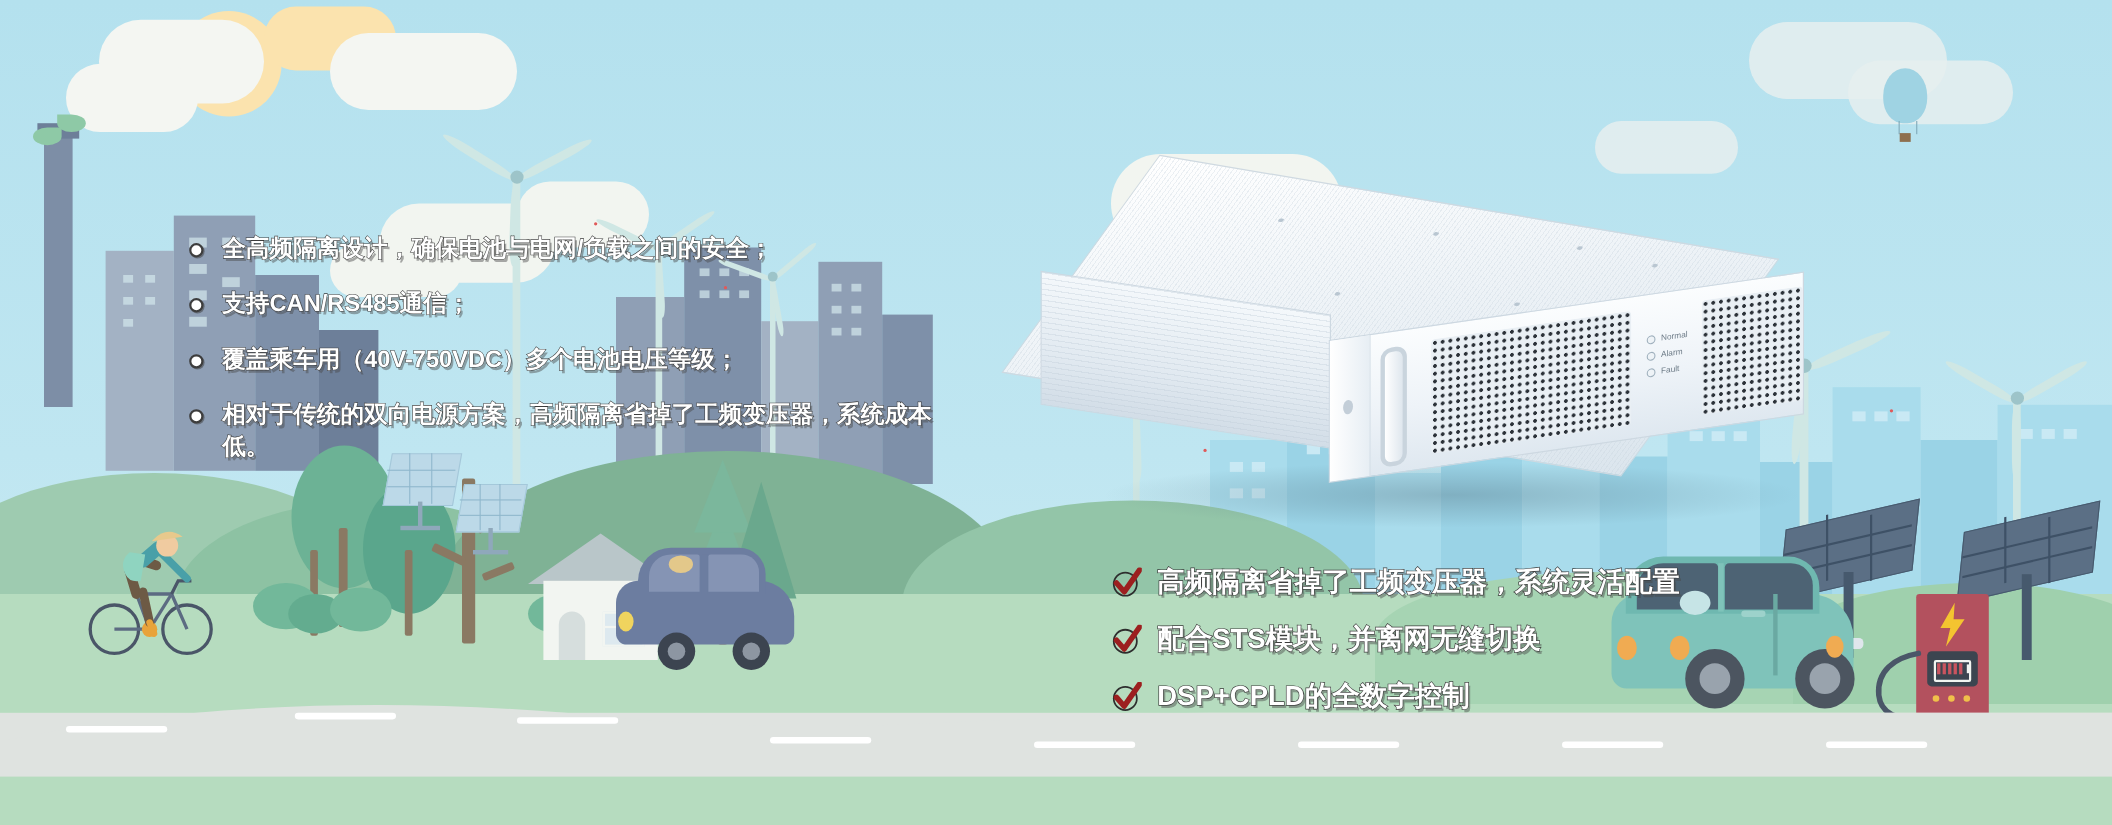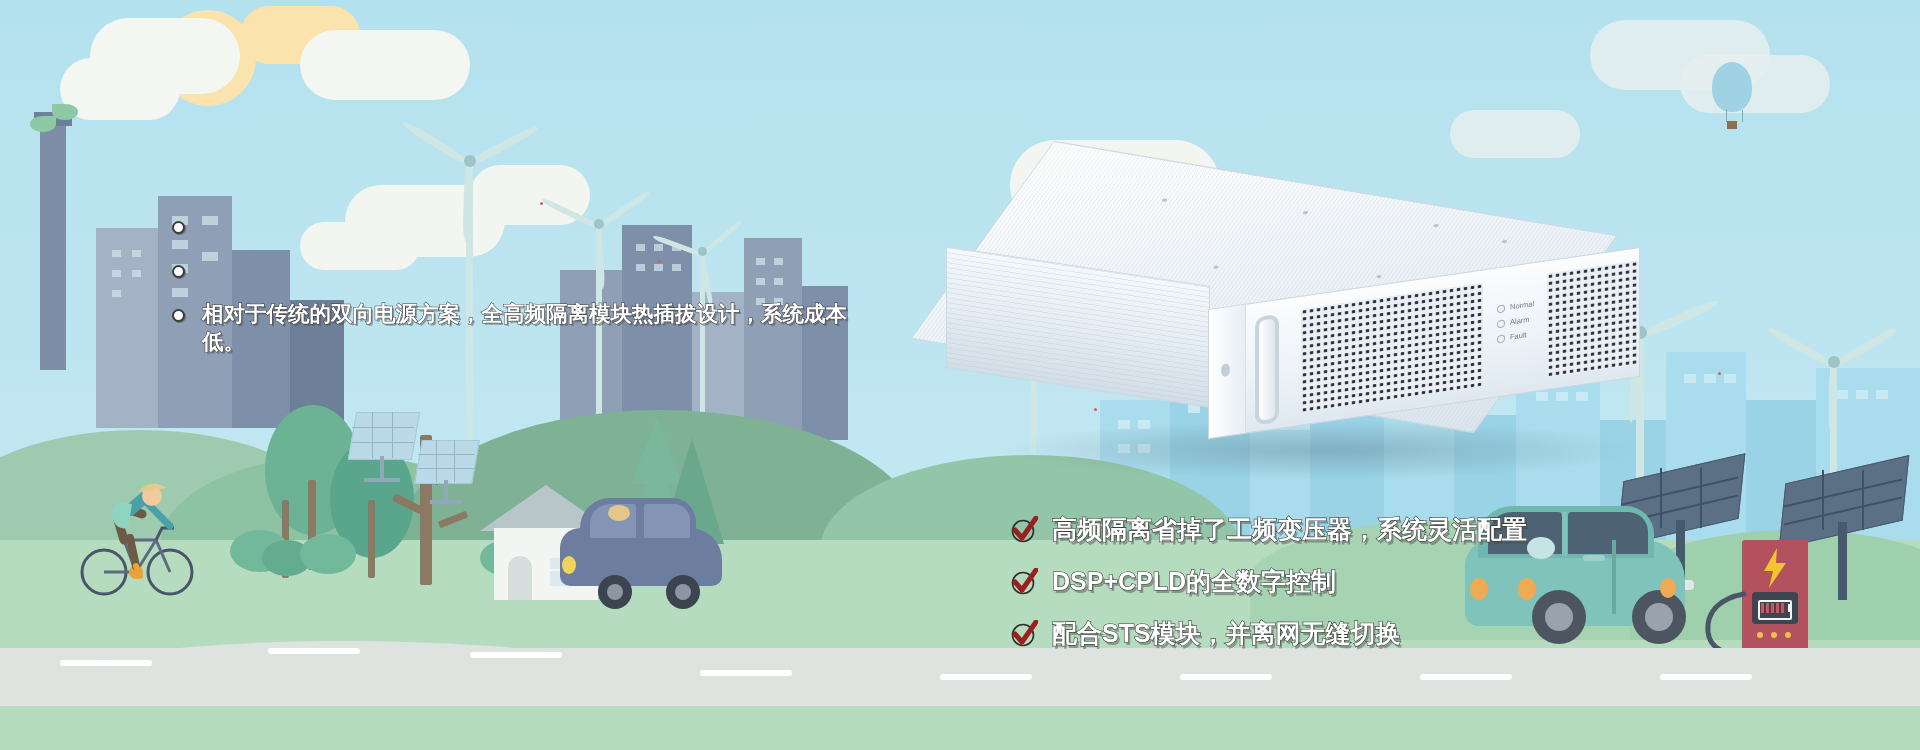--- a/index.html
+++ b/index.html
@@ -507,53 +507,59 @@
           <span class="led-lbl">Fault</span>
         </div>
       </div>
     </div>
   </div>
 
 
   <div id="bullets">
     <div class="bullet">
       <span class="dot"></span>
+      <span class="txt">全高频隔离设计，确保电池与电网/负载之间的安全；</span>
     </div>
     <div class="bullet">
       <span class="dot"></span>
+      <span class="txt">支持CAN/RS485通信；</span>
+    </div>
+    <div class="bullet">
+      <span class="dot"></span>
+      <span class="txt">覆盖乘车用（40V-750VDC）多个电池电压等级；</span>
     </div>
     <div class="bullet" style="width:700px;">
       <span class="dot"></span>
-      <span class="txt">相对于传统的双向电源方案，全高频隔离模块热插拔设计，系统成本低。</span>
+      <span class="txt">相对于传统的双向电源方案，高频隔离省掉了工频变压器，系统成本低。</span>
     </div>
   </div>
 
   <div id="checks">
     <div class="chk">
       <span class="mark">
         <svg width="28" height="28" viewBox="0 0 28 28">
           <circle cx="13" cy="15" r="10.5" fill="none" stroke="#2e2e2e" stroke-width="1.6"></circle>
           <path d="M5 14 L12 22 L26 2" fill="none" stroke="#9c1f1f" stroke-width="5" stroke-linecap="round" stroke-linejoin="round"></path>
         </svg>
       </span>
       <span class="ctxt">高频隔离省掉了工频变压器，系统灵活配置</span>
     </div>
     <div class="chk">
       <span class="mark">
         <svg width="28" height="28" viewBox="0 0 28 28">
           <circle cx="13" cy="15" r="10.5" fill="none" stroke="#2e2e2e" stroke-width="1.6"></circle>
           <path d="M5 14 L12 22 L26 2" fill="none" stroke="#9c1f1f" stroke-width="5" stroke-linecap="round" stroke-linejoin="round"></path>
         </svg>
       </span>
-      <span class="ctxt">DSP+CPLD的全数字控制</span>
+      <span class="ctxt">配合STS模块，并离网无缝切换</span>
     </div>
     <div class="chk">
       <span class="mark">
         <svg width="28" height="28" viewBox="0 0 28 28">
           <circle cx="13" cy="15" r="10.5" fill="none" stroke="#2e2e2e" stroke-width="1.6"></circle>
           <path d="M5 14 L12 22 L26 2" fill="none" stroke="#9c1f1f" stroke-width="5" stroke-linecap="round" stroke-linejoin="round"></path>
         </svg>
       </span>
-      <span class="ctxt">配合STS模块，并离网无缝切换</span>
+      <span class="ctxt">DSP+CPLD的全数字控制</span>
     </div>
   </div>
 
 </div>
 
 </body></html>

